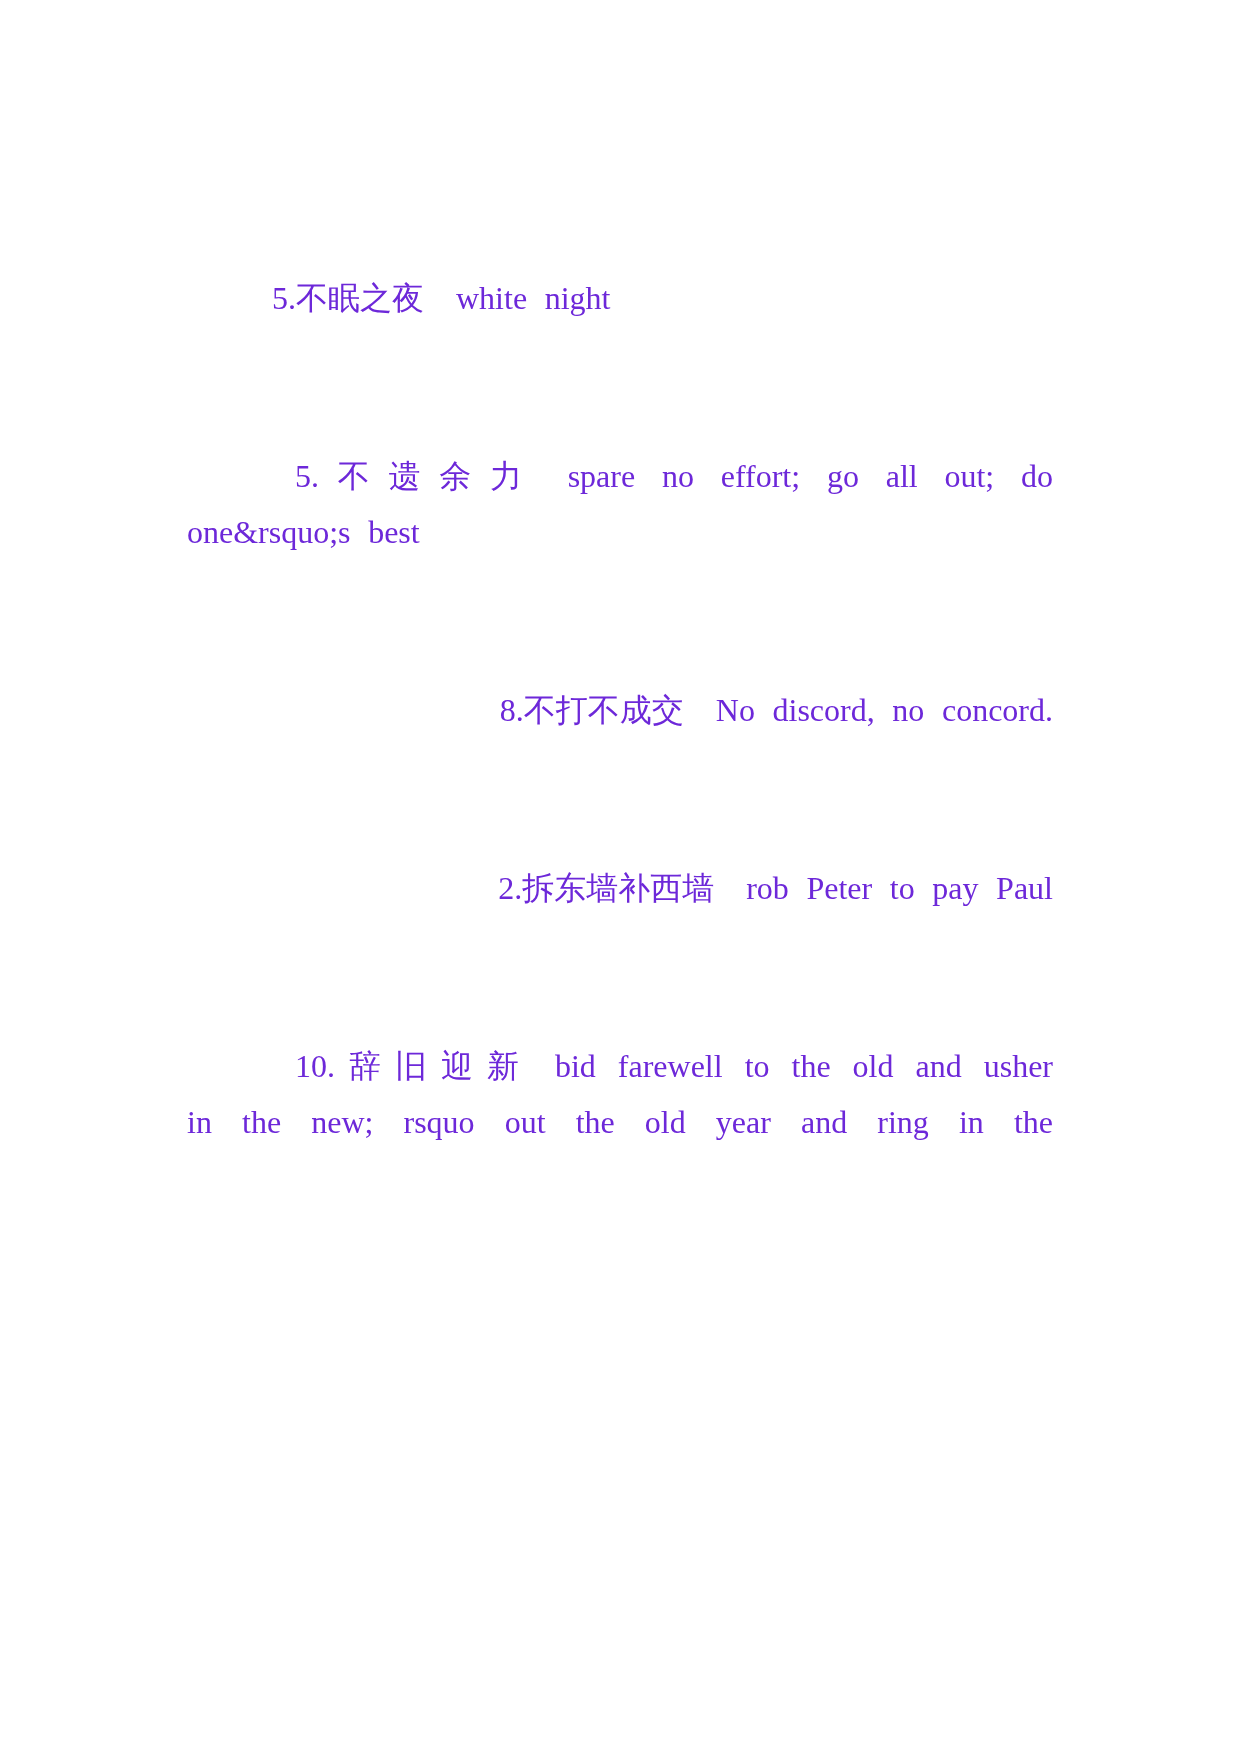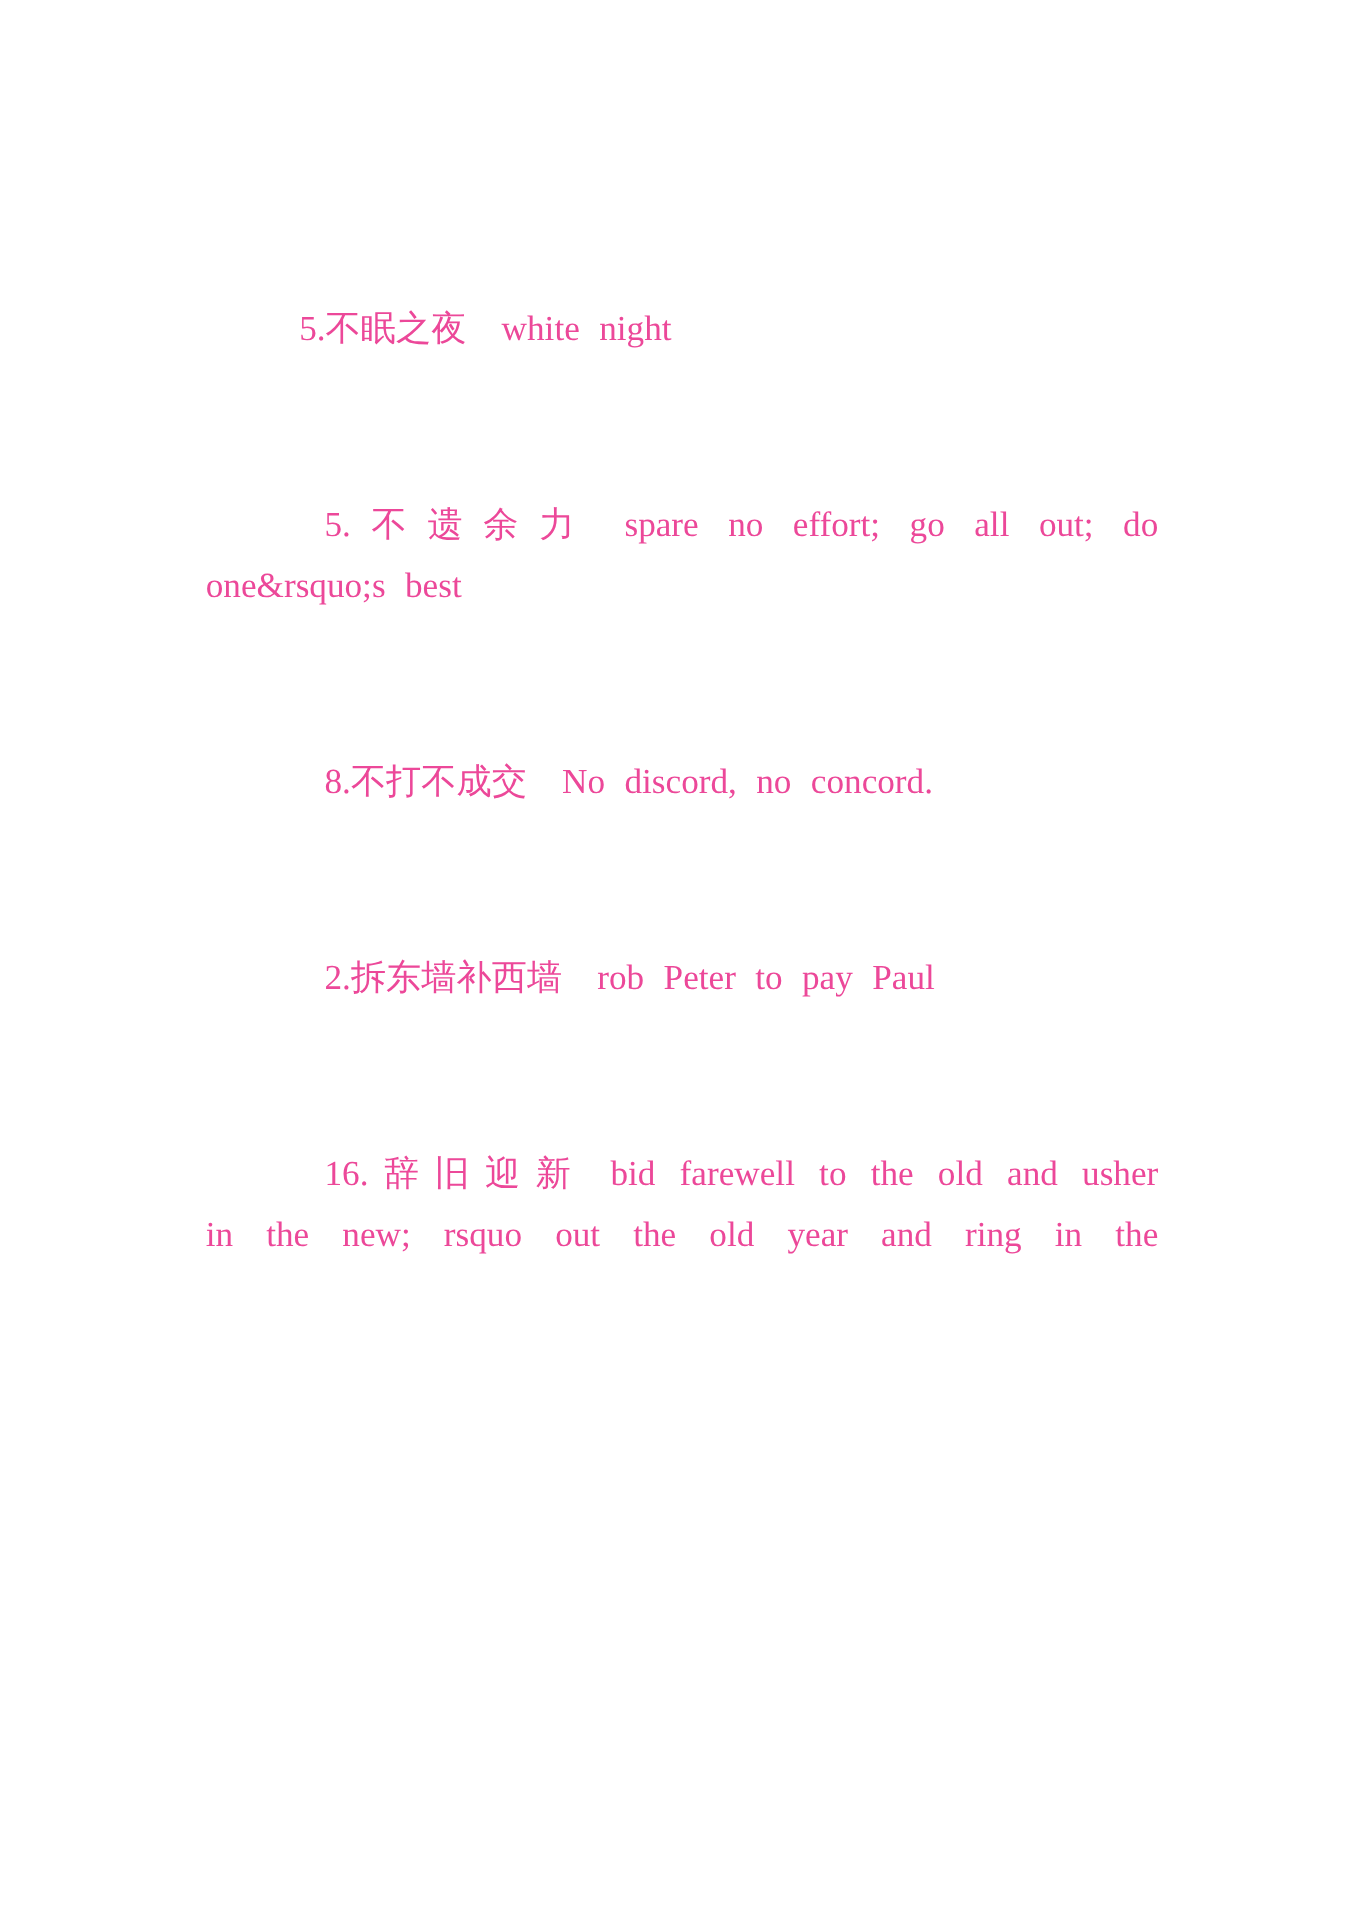--- a/index.html
+++ b/index.html
@@ -7,21 +7,21 @@
     padding: 0;
     background: #ffffff;
   }
   .page {
     position: relative;
     width: 1241px;
     height: 1754px;
     background: #ffffff;
     overflow: hidden;
     font-family: "Liberation Serif", "DejaVu Serif", serif;
-    color: #ec4899;
+    color: #6d28d9;
   }
   .content {
     position: absolute;
     left: 187px;
     top: 270px;
     width: 866px;
   }
   .entry {
     margin: 0 0 122px 0;
   }
@@ -33,21 +33,21 @@
     text-align: left;
   }
   
   .line.fill {
     text-align: justify;
     text-align-last: justify;
     word-spacing: normal;
   }
   
   .ind-a { text-indent: 85px; }
-  .ind-b { text-indent: 108px; }
+  .ind-b { text-indent: 108px; text-align: right; }
 </style>
 </head>
 <body>
 
 <div class="page">
   <div class="content">
 
     <div class="entry">
       <div class="line ind-a">5.不眠之夜　white night</div>
     </div>
@@ -60,18 +60,18 @@
 
     <div class="entry">
       <div class="line ind-b">8.不打不成交　No discord, no concord.</div>
     </div>
 
     <div class="entry">
       <div class="line ind-b">2.拆东墙补西墙　rob Peter to pay Paul</div>
     </div>
 
     <div class="entry">
-      <div class="line ind-b fill">16.辞旧迎新 bid farewell to the old and usher</div>
+      <div class="line ind-b fill">10.辞旧迎新 bid farewell to the old and usher</div>
       <div class="line fill">in the new; rsquo out the old year and ring in the</div>
     </div>
 
   </div>
 </div>
 
 </body></html>

